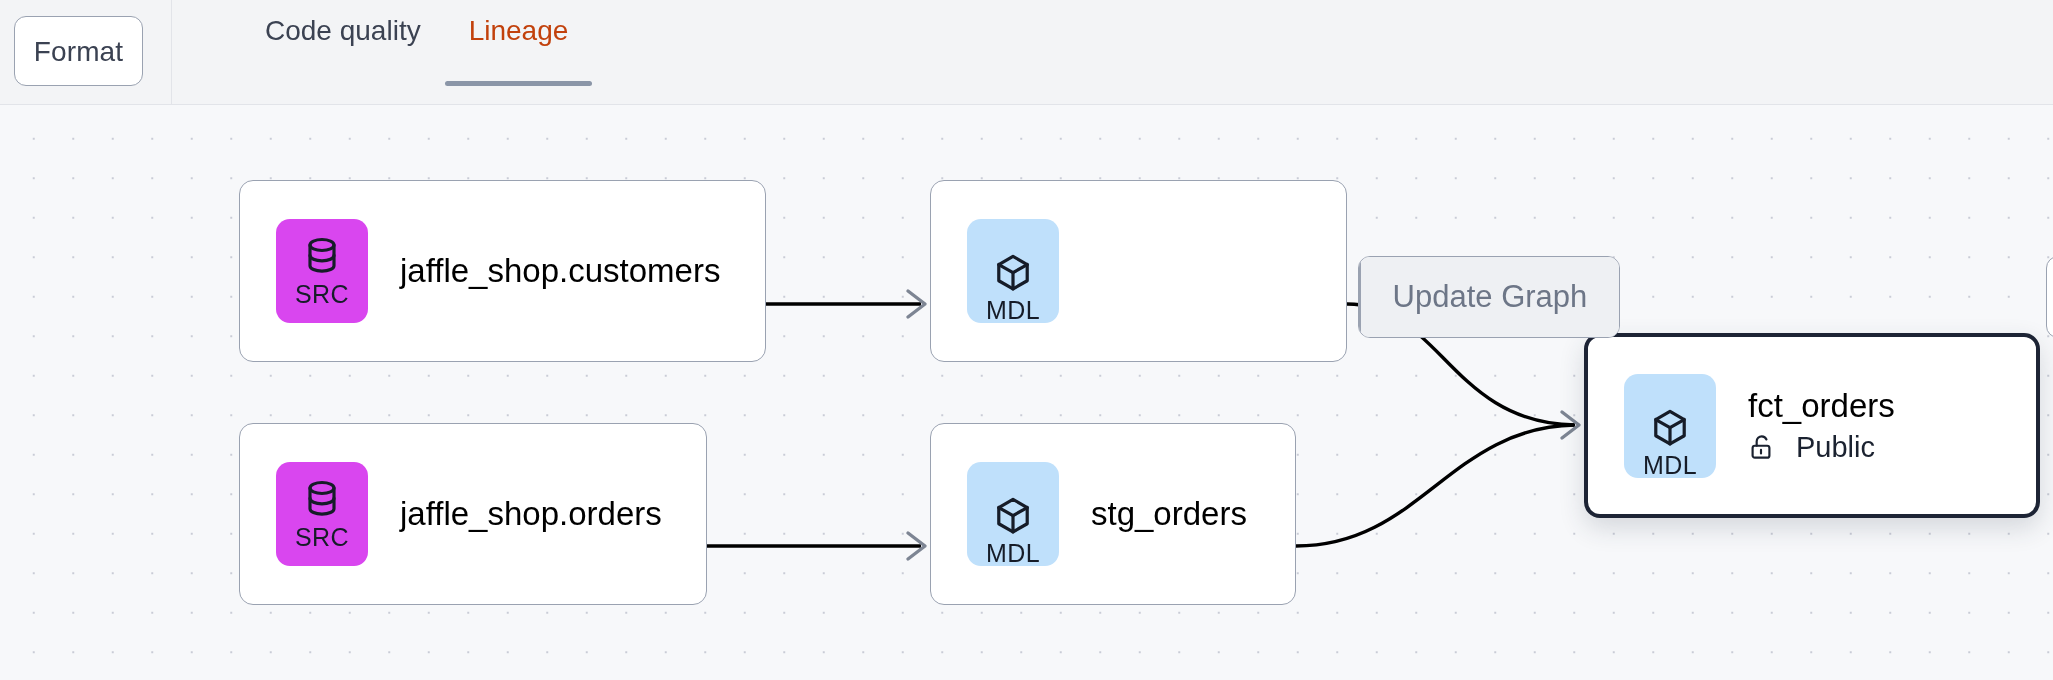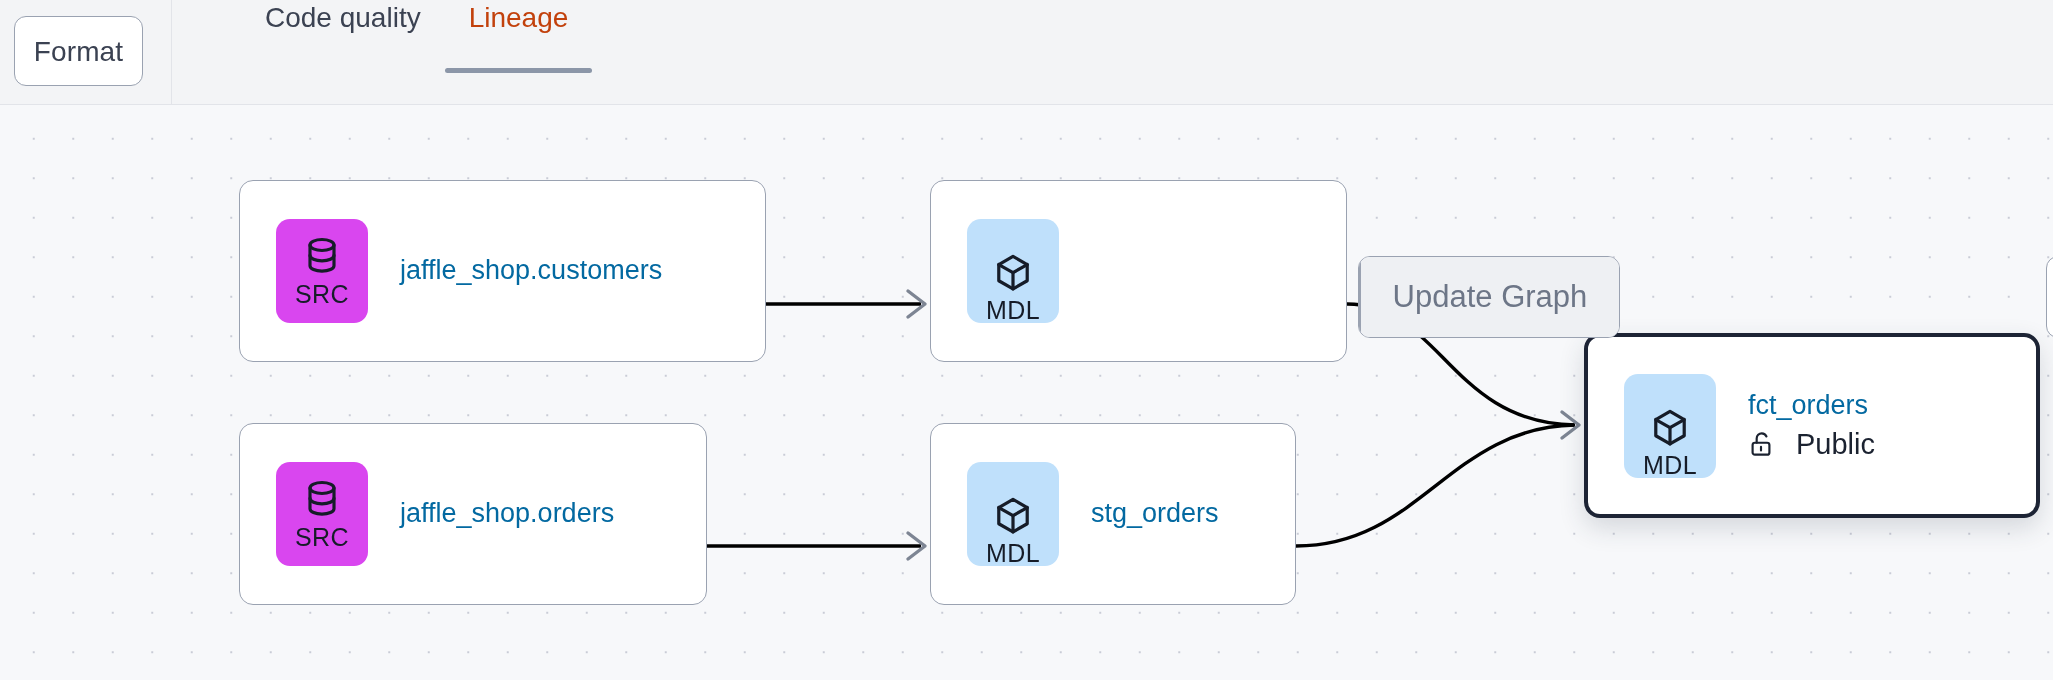--- a/index.html
+++ b/index.html
@@ -53,21 +53,21 @@
     text-align: center;
     letter-spacing: .1px;
     cursor: pointer;
   }
 
   .toolbar-tabs {
     flex: 1;
     height: 79px;
     position: relative;
     display: flex;
-    align-items: flex-end;
+    align-items: center;
     padding-left: 69px;
   }
 
   .tab {
     position: relative;
     height: 105px;
     display: flex;
     align-items: flex-start;
     padding: 28px 24px 0 24px;
     font-size: 28px;
@@ -159,22 +159,22 @@
   }
 
   .node-text {
     margin-left: 32px;
     display: flex;
     flex-direction: column;
     justify-content: center;
   }
 
   .node-title {
-    font-size: 27px;
-    color: #0369a1;
+    font-size: 33px;
+    color: #000000;
     white-space: nowrap;
     line-height: 1.15;
   }
 
   .node-meta {
     display: flex;
     align-items: center;
     gap: 22px;
     margin-top: 6px;
     font-size: 29px;

